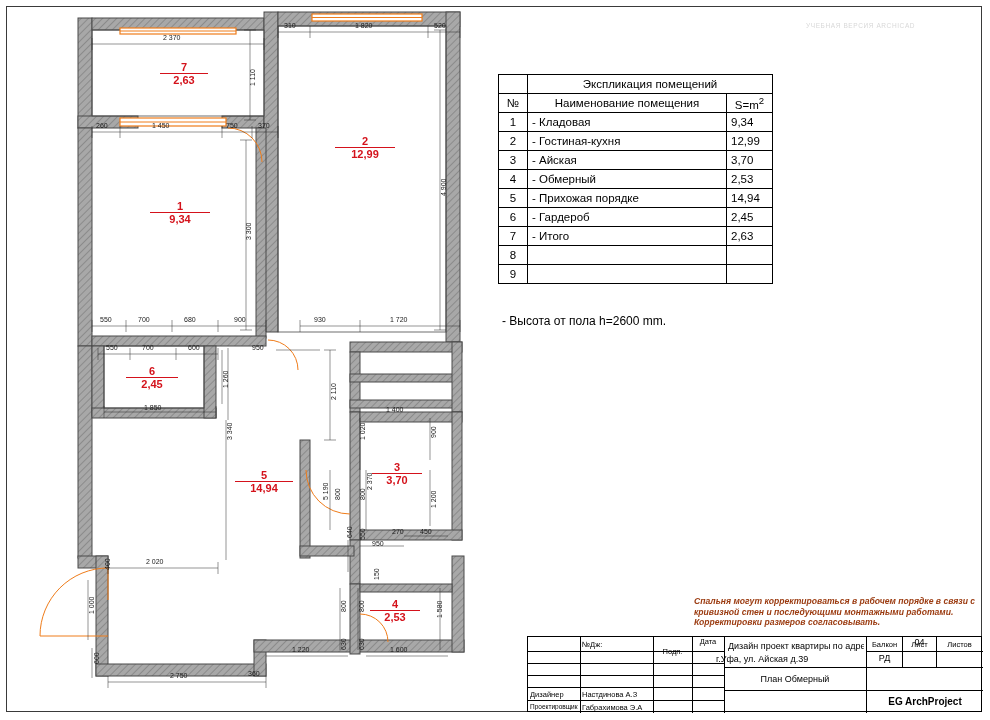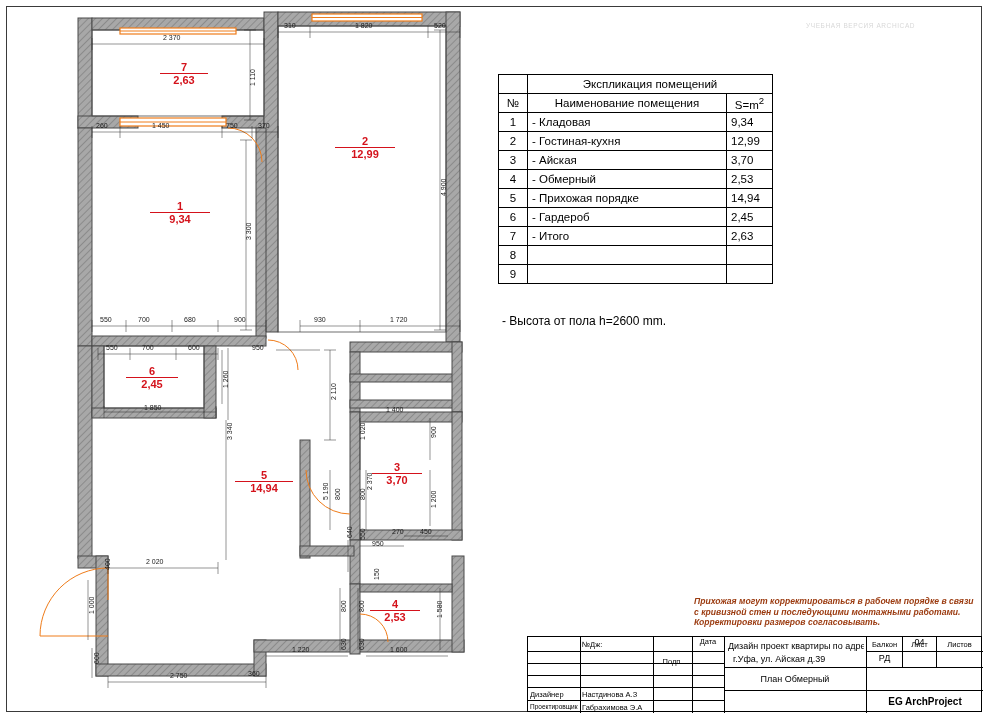--- a/index.html
+++ b/index.html
@@ -407,21 +407,21 @@
       <td class="c-num">9</td>
       <td class="c-name"></td>
       <td class="c-area"></td>
     </tr>
   </tbody>
     </table>
 
   <div class="note-h">- Высота от пола h=2600 mm.</div>
 
   <div class="corr-note">
-    <span>Прихожая могут корректироваться в рабочем порядке в связи с кривизной стен и последующими монтажными работами.
+    <span>Спальня могут корректироваться в рабочем порядке в связи с кривизной стен и последующими монтажными работами.
 Корректировки размеров согласовывать.</span>
   </div>
 
   <div class="title-block">
 
     <div class="tb-line" style="left:52px;top:0;width:1px;height:76px"></div>
     <div class="tb-line" style="left:125px;top:0;width:1px;height:76px"></div>
     <div class="tb-line" style="left:164px;top:0;width:1px;height:76px"></div>
     <div class="tb-line" style="left:196px;top:0;width:1px;height:76px"></div>
     <div class="tb-line" style="left:338px;top:0;width:1px;height:76px"></div>
@@ -432,30 +432,30 @@
     <div class="tb-line" style="left:0;top:26px;width:197px;height:1px"></div>
     <div class="tb-line" style="left:0;top:38px;width:197px;height:1px"></div>
     <div class="tb-line" style="left:0;top:50px;width:197px;height:1px"></div>
     <div class="tb-line" style="left:0;top:63px;width:197px;height:1px"></div>
     <div class="tb-line" style="left:338px;top:14px;width:117px;height:1px"></div>
     <div class="tb-line" style="left:338px;top:30px;width:117px;height:1px"></div>
     <div class="tb-line" style="left:196px;top:30px;width:142px;height:1px"></div>
     <div class="tb-line" style="left:196px;top:53px;width:259px;height:1px"></div>
 
     <div class="tb-cell" style="left:54px;top:3px;width:68px">№Дж:</div>
-    <div class="tb-cell tb-center" style="left:126px;top:20px;width:37px">Подп.</div>
+    <div class="tb-cell tb-center" style="left:126px;top:10px;width:37px">Подп.</div>
     <div class="tb-cell tb-center" style="left:165px;top:0;width:30px">Дата</div>
 
     <div class="tb-cell" style="left:2px;top:53px;width:50px">Дизайнер</div>
     <div class="tb-cell" style="left:54px;top:53px;width:70px">Настдинова А.З</div>
     <div class="tb-cell" style="left:2px;top:66px;width:52px;font-size:6.5px">Проектировщик</div>
     <div class="tb-cell" style="left:54px;top:66px;width:70px">Габрахимова Э.А</div>
 
     <div class="tb-cell tb-mid" style="left:200px;top:4px;width:136px">Дизайн проект квартиры по адресу:</div>
-    <div class="tb-cell tb-mid" style="left:205px;top:17px;width:136px">г.Уфа, ул. Айская д.39</div>
+    <div class="tb-cell tb-mid" style="left:188px;top:17px;width:136px">г.Уфа, ул. Айская д.39</div>
     <div class="tb-cell tb-mid tb-center" style="left:197px;top:37px;width:140px">План Обмерный</div>
 
     <div class="tb-cell tb-center" style="left:339px;top:3px;width:35px">Балкон</div>
     <div class="tb-cell tb-center" style="left:375px;top:3px;width:33px">Лист</div>
     <div class="tb-cell tb-center" style="left:409px;top:3px;width:45px">Листов</div>
     <div class="tb-cell tb-center tb-mid" style="left:339px;top:16px;width:35px">РД</div>
     <div class="tb-cell tb-center tb-mid" style="left:375px;top:0;width:33px">04</div>
     <div class="tb-cell tb-center tb-mid" style="left:409px;top:16px;width:45px"></div>
 
     <div class="tb-cell tb-center tb-big" style="left:339px;top:59px;width:116px;font-weight:bold">EG ArchProject</div>

